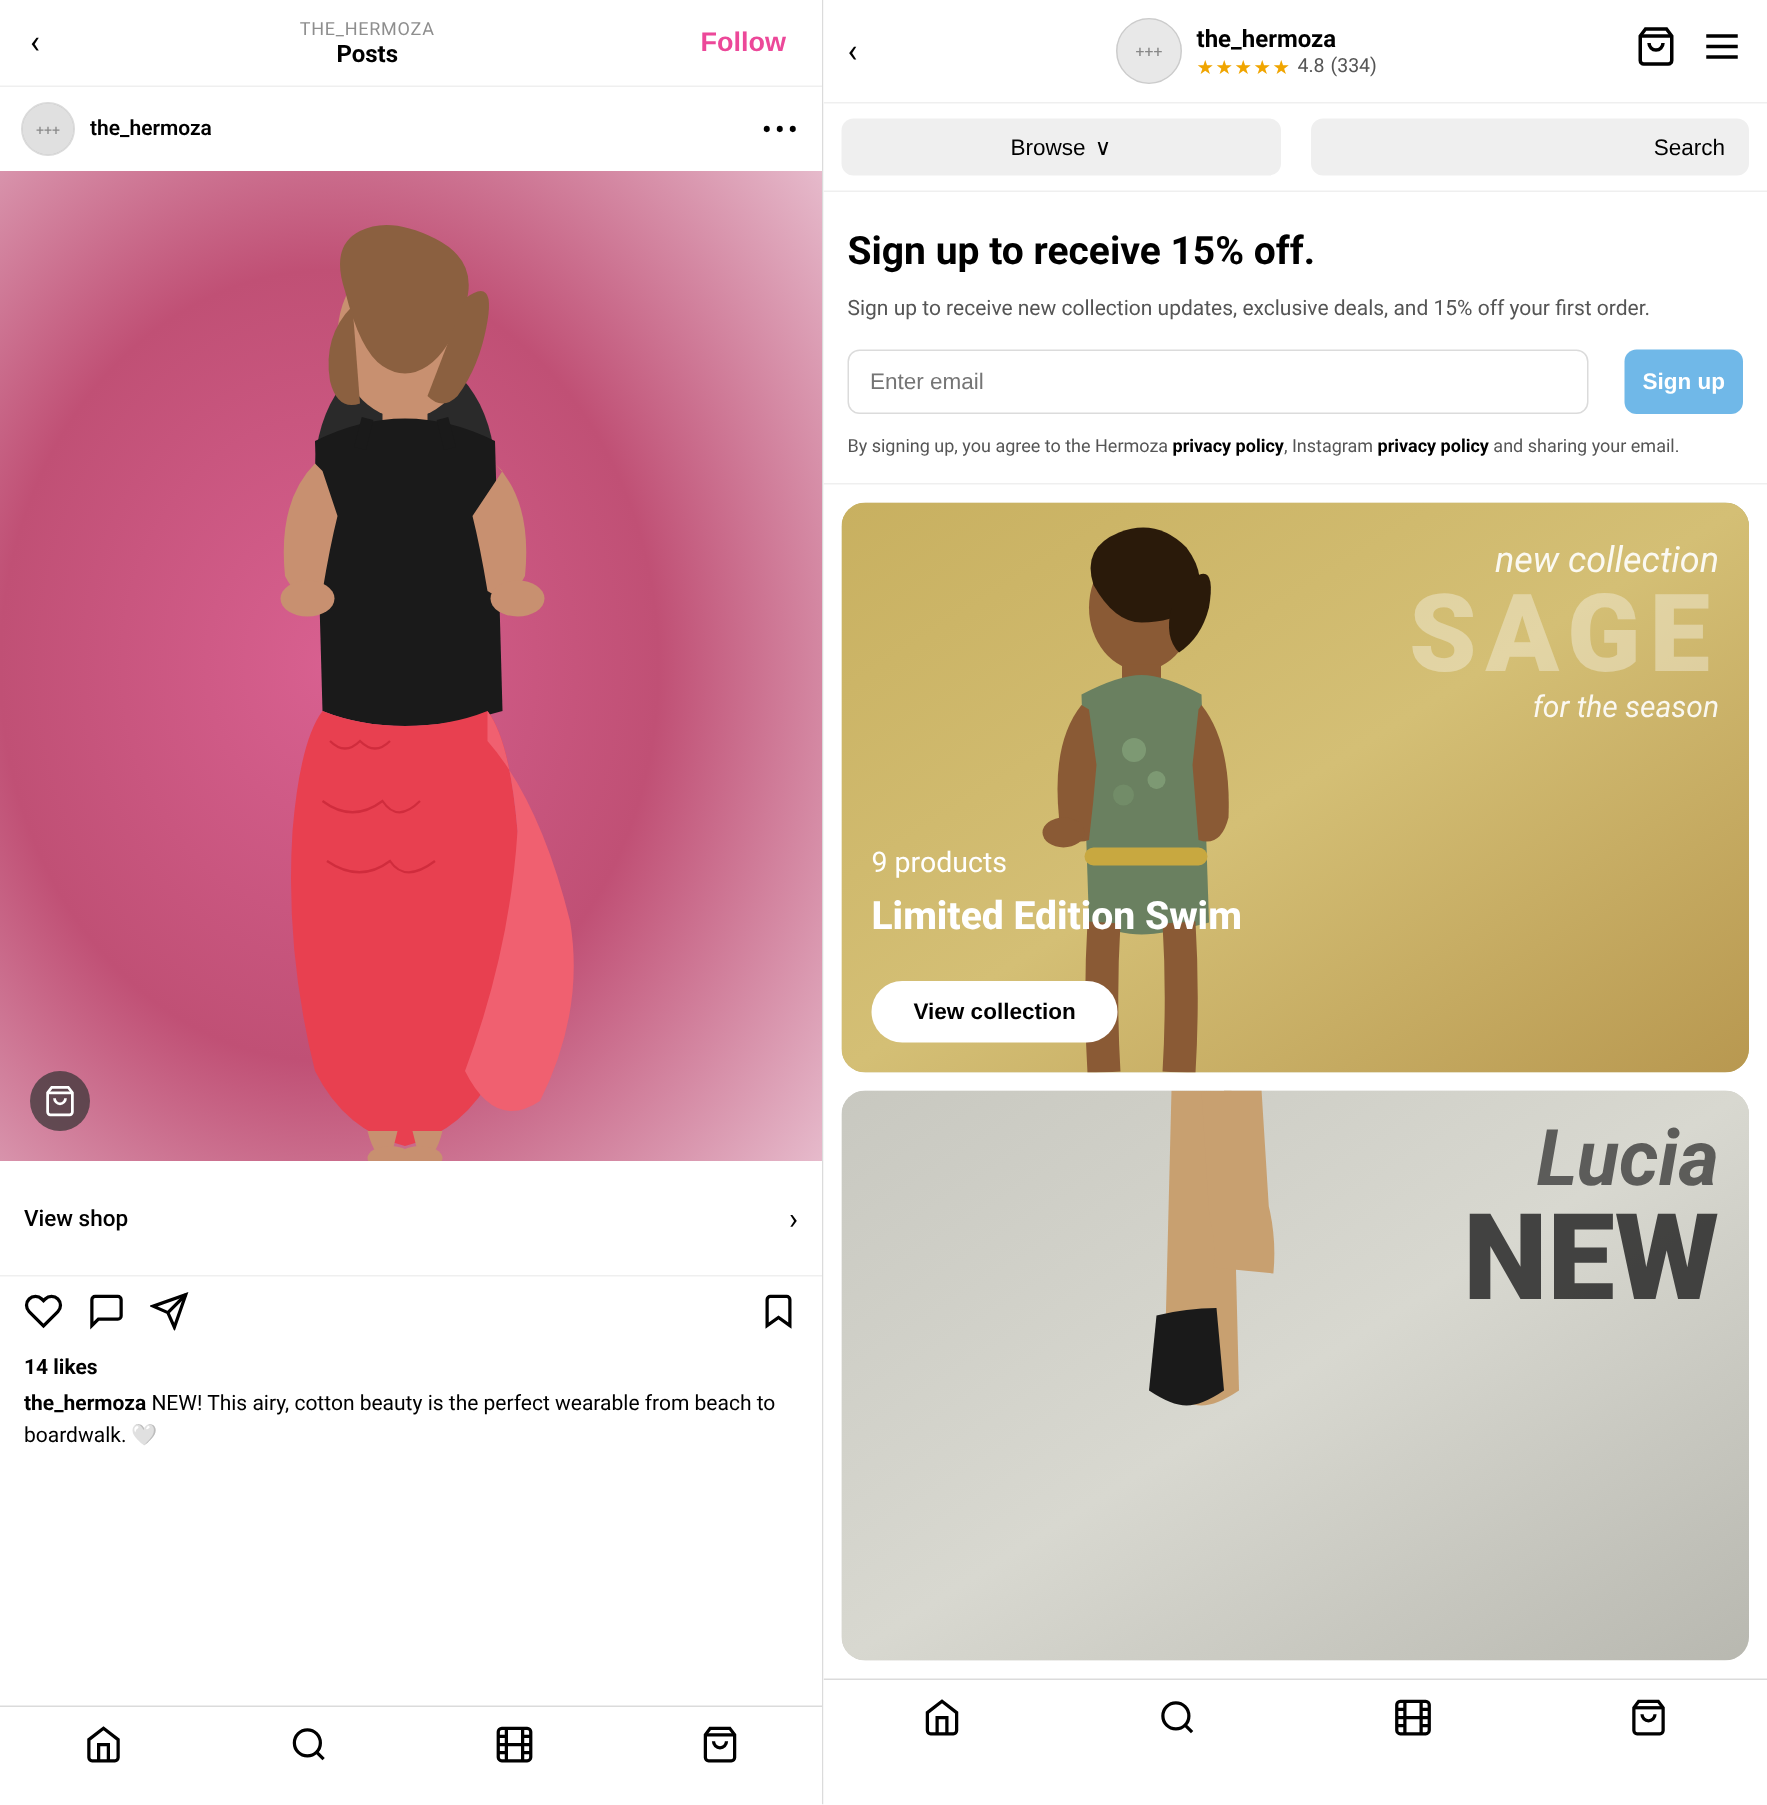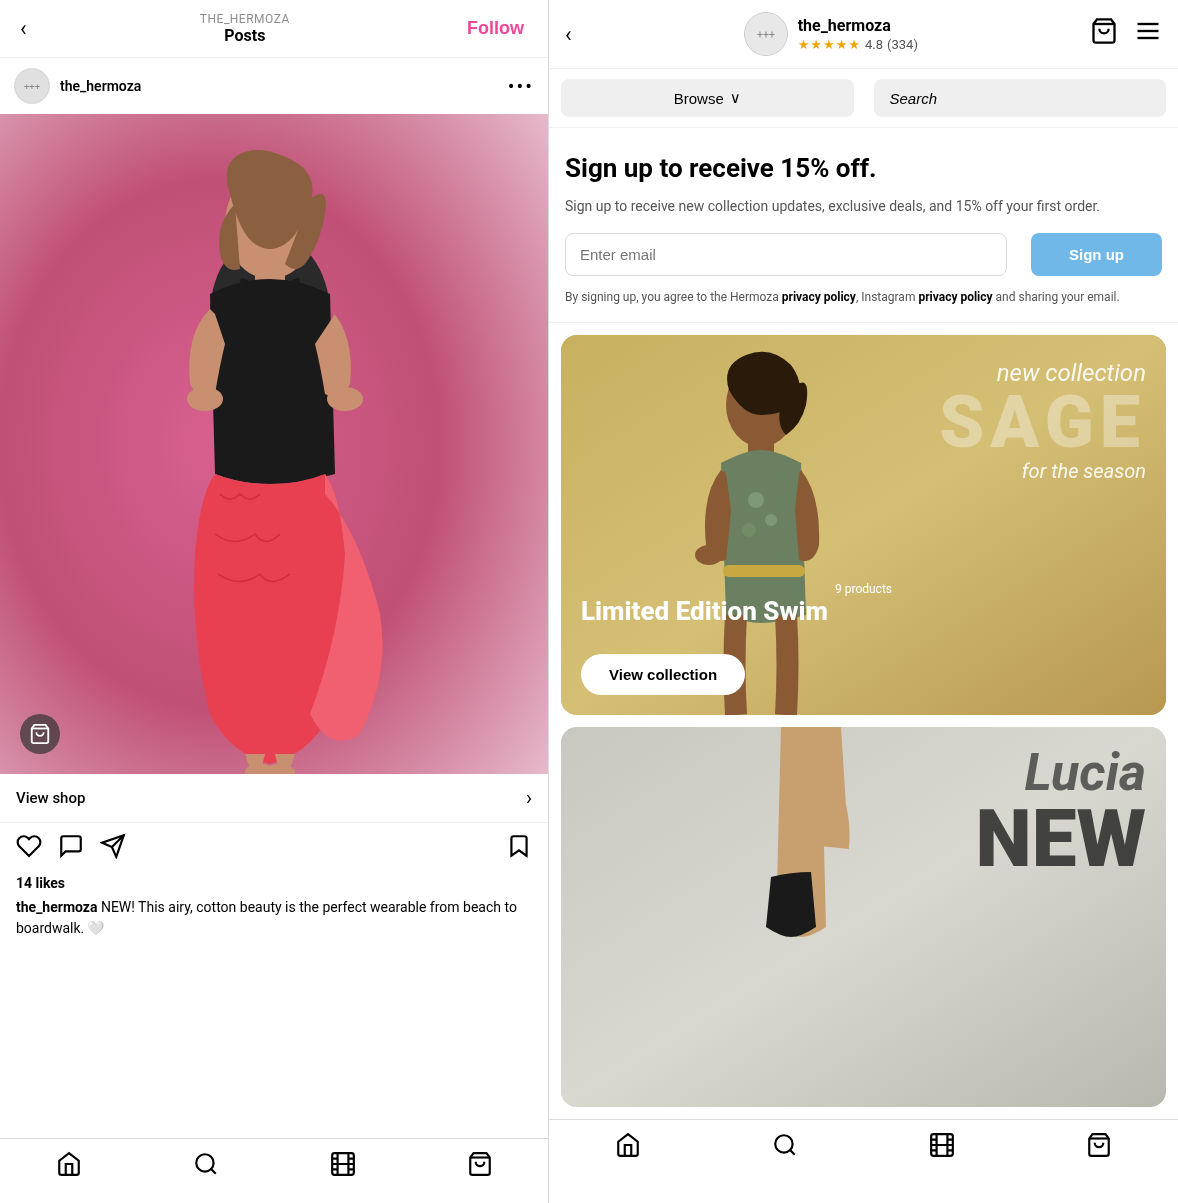--- a/index.html
+++ b/index.html
@@ -117,21 +117,21 @@
       display: flex;
       align-items: center;
       justify-content: center;
       cursor: pointer;
     }
 
     .view-shop-row {
       display: flex;
       align-items: center;
       justify-content: space-between;
-      padding: 12px 16px;
+      padding: 26px 16px;
       border-bottom: 1px solid #efefef;
     }
     .view-shop-text {
       font-size: 15px;
       font-weight: 500;
       color: #000;
     }
     .arrow-right {
       font-size: 20px;
       color: #000;
@@ -288,22 +288,21 @@
       padding: 2px 16px;
       background: #efefef;
       border: none;
       border-radius: 8px;
       font-size: 15px;
       font-weight: 500;
       color: #000;
       cursor: pointer;
       display: flex;
       align-items: center;
-      justify-content: flex-start;
-      font-style: italic;
+      justify-content: flex-end;
     }
 
     .signup-section {
       padding: 24px 16px 16px;
       border-bottom: 1px solid #efefef;
     }
     .signup-title {
       font-size: 26px;
       font-weight: 700;
       color: #000;
@@ -325,21 +324,21 @@
       flex: 1;
       padding: 12px 14px;
       border: 1px solid #dbdbdb;
       border-radius: 8px;
       font-size: 15px;
       color: #888;
       outline: none;
       background: #fff;
     }
     .signup-submit-btn {
-      padding: 12px 38px;
+      padding: 12px 12px;
       background: #70b8e8;
       color: #fff;
       border: none;
       border-radius: 8px;
       font-size: 15px;
       font-weight: 600;
       cursor: pointer;
       white-space: nowrap;
     }
     .signup-disclaimer {
@@ -378,24 +377,23 @@
     }
 
     .collection-overlay {
       position: absolute;
       bottom: 0;
       left: 0;
       right: 0;
       padding: 20px;
     }
     .products-count {
-      font-size: 12px;
+      font-size: 19px;
       color: #fff;
-      margin-bottom: 0;
-      text-align: center;
+      margin-bottom: 10px;
     }
     .collection-name {
       font-size: 26px;
       font-weight: 800;
       color: #fff;
       margin-bottom: 28px;
     }
     .view-collection-btn {
       background: #fff;
       color: #000;

